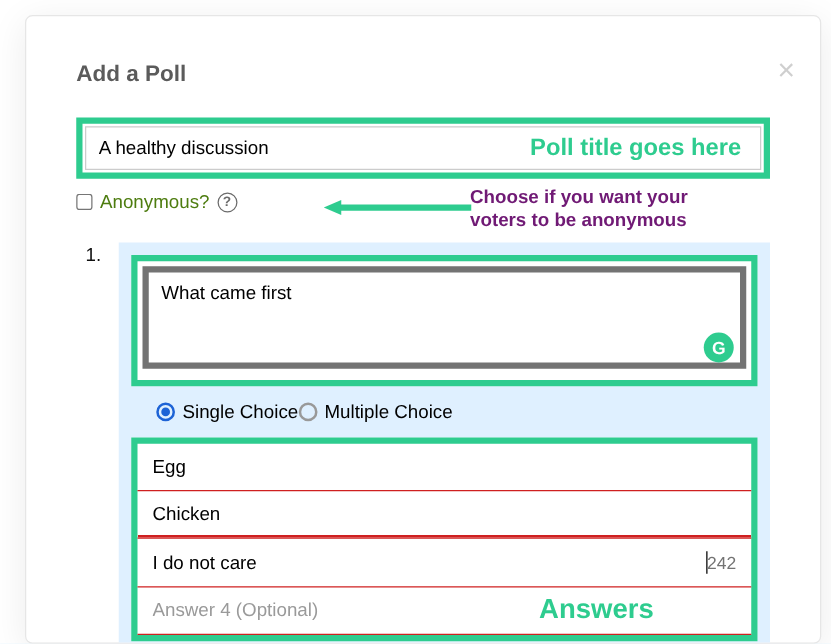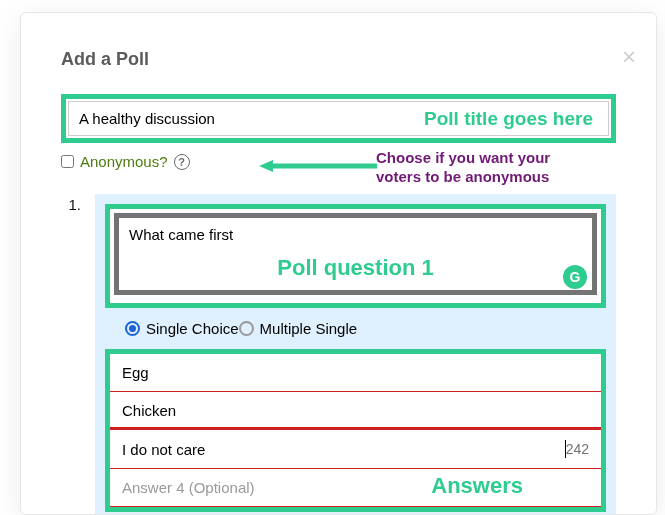--- a/index.html
+++ b/index.html
@@ -258,32 +258,31 @@
     </svg>
     <div class="anno-anon">Choose if you want your voters to be anonymous</div>
   </div>
 
   <div class="question-area">
     <div class="qnum">1.</div>
     <div class="qpanel">
 
       <div class="qtext-box">
         <textarea class="qtext" style="">What came first</textarea>
-        <div class="anno anno-q1">Poll question 1</div>
         <div class="g-badge">G</div>
       </div>
 
       <div class="choice-row">
         <div class="choice">
           <span class="radio checked"></span>
           <span>Single Choice</span>
         </div>
         <div class="choice">
           <span class="radio"></span>
-          <span>Multiple Single</span>
+          <span>Multiple Choice</span>
         </div>
       </div>
 
       <div class="answers-box">
         <div class="answer-row">
           <input class="ainput" value="Egg" style="">
         </div>
         <div class="answer-row double">
           <input class="ainput" value="Chicken" style="">
         </div>

